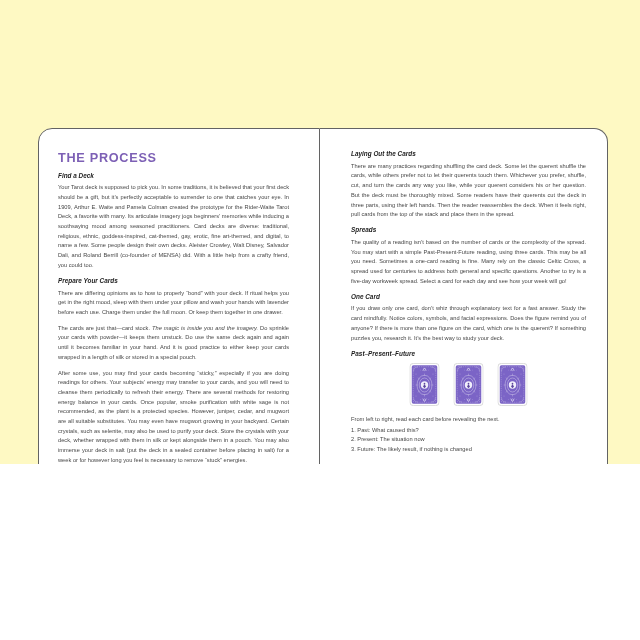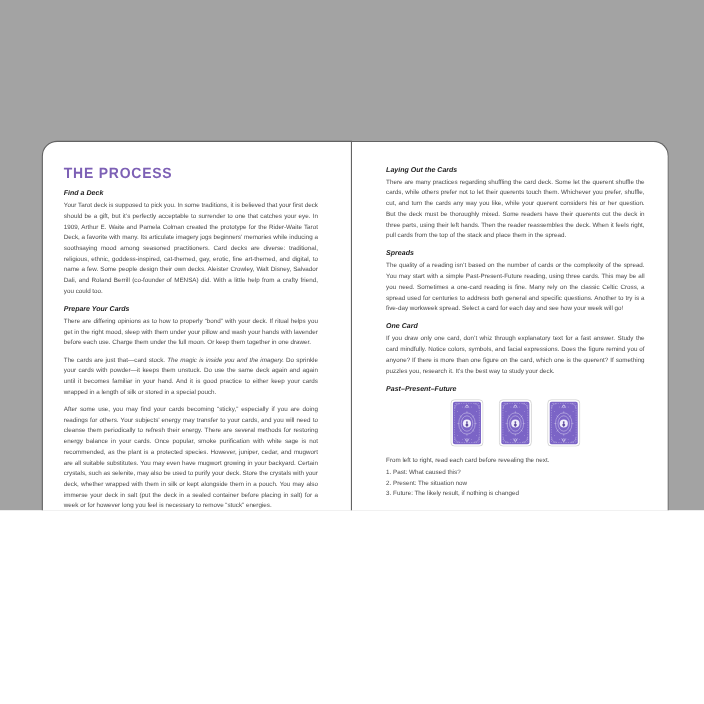--- a/index.html
+++ b/index.html
@@ -1,16 +1,16 @@
 <!DOCTYPE html>
 <html><head>
 <meta charset="utf-8">
 <style>
   html,body{margin:0;padding:0;background:#ffffff;}
-  .viewport{position:relative;width:640px;height:464px;overflow:hidden;background:#a3a3a3;}
+  .viewport{position:relative;width:640px;height:464px;overflow:hidden;background:#fef9c3;}
   .scale{position:absolute;top:0;left:0;width:1280px;height:1280px;transform:scale(0.5);transform-origin:0 0;}
   .book{position:absolute;left:76px;top:256px;width:1140px;height:768px;display:flex;font-family:"Liberation Sans",sans-serif;}
   .page{position:relative;box-sizing:border-box;background:#ffffff;height:768px;}
   .page.left{width:564px;border:2px solid #636363;border-radius:28px 0 0 28px;padding:42px 60px 0 38px;}
   .page.right{width:576px;border:2px solid #636363;border-left:none;border-radius:0 28px 28px 0;padding:42px 42px 0 62px;}
   .title{margin:0 0 12px 0;font-size:27px;font-weight:bold;letter-spacing:1.5px;color:#7d60b5;transform:scaleX(0.94);transform-origin:0 50%;white-space:nowrap;}
   .h2{font-size:12.8px;font-weight:bold;font-style:italic;color:#1c1c1c;margin:14px 0 7px 0;}
   .blocks > .h2:first-child{margin-top:0;}
   .para{font-size:11.4px;line-height:19.4px;text-align:justify;color:#474747;margin:0 0 12px 0;}
   .para.plain{text-align:left;margin:0 0 2px 0;}

